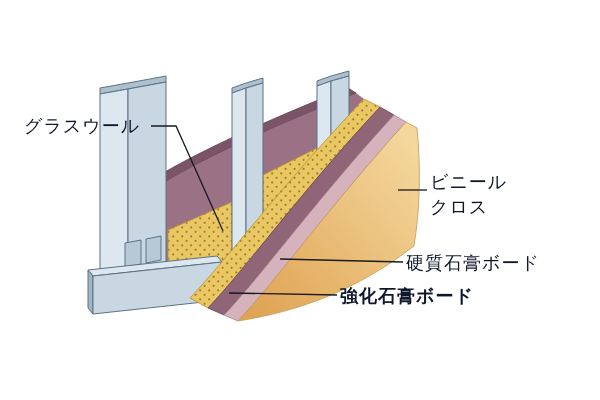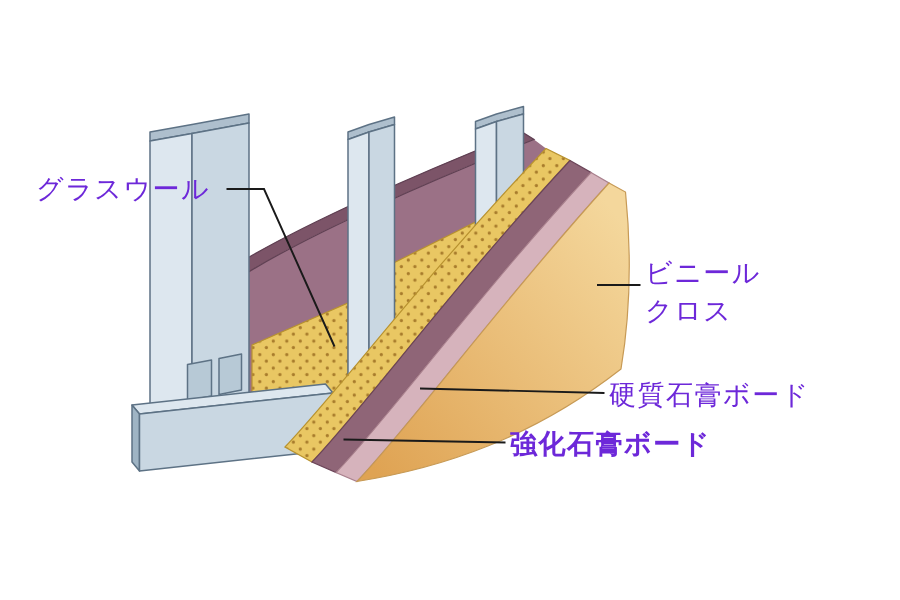--- a/index.html
+++ b/index.html
@@ -6,21 +6,21 @@
   .stage{
     position:relative;
     width:600px;height:400px;
     background:#ffffff;
     overflow:hidden;
     font-family:"Liberation Sans","DejaVu Sans",sans-serif;
   }
   .stage svg{position:absolute;left:0;top:0;}
   .label{
     position:absolute;
-    color:#6d28d9;
+    color:#0f172a;
     font-size:18px;
     line-height:22px;
     letter-spacing:1px;
     white-space:pre-line;
   }
   .label-glass-wool{left:24px;top:115px;}
   .label-vinyl-cloth{left:430px;top:170px;line-height:25px;}
   .label-hard-gypsum{left:406px;top:252px;}
   .label-reinforced-gypsum{left:340px;top:285px;font-weight:bold;}
 </style>

